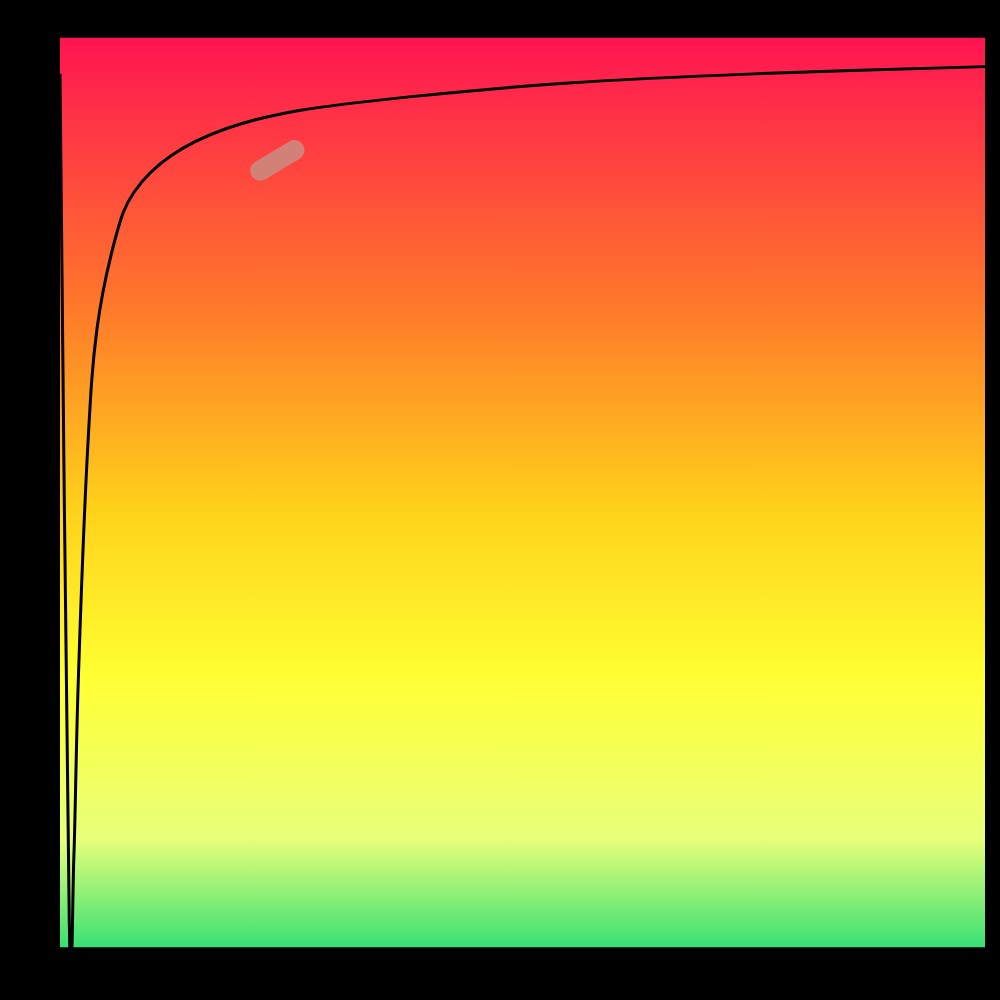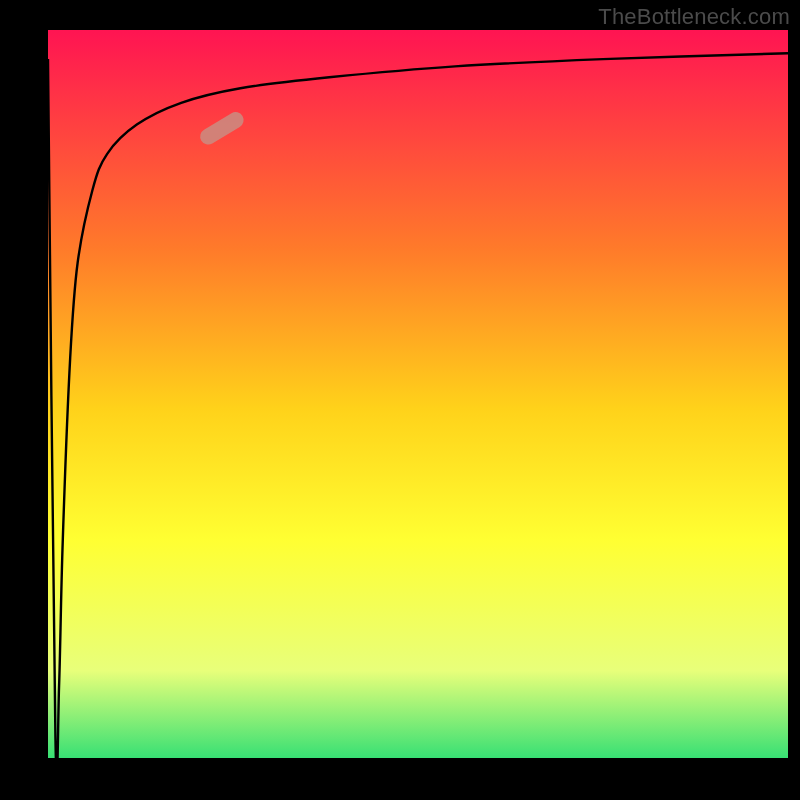--- a/index.html
+++ b/index.html
@@ -54,14 +54,13 @@
     <rect x="0" y="758" width="800" height="42" fill="#000"></rect>
     <rect x="0" y="0" width="800" height="30" fill="#000"></rect>
 
     <path id="curve-path" d="M 48.0 59.1 C 49.2 172.0, 53.5 631.8, 55.4 736.2 C 57.3 840.5, 57.9 718.0, 59.1 685.2 C 60.3 652.4, 60.9 594.2, 62.8 539.6 C 64.6 485.0, 67.7 403.7, 70.2 357.6 C 72.7 311.5, 73.9 290.9, 77.6 263.0 C 81.3 235.1, 87.5 208.4, 92.4 190.2 C 97.3 172.0, 99.8 164.7, 107.2 153.8 C 114.6 142.8, 124.5 133.1, 136.8 124.6 C 149.1 116.1, 163.9 108.9, 181.2 102.8 C 198.5 96.7, 215.7 92.5, 240.4 88.2 C 265.1 84.0, 293.4 81.0, 329.2 77.3 C 365.0 73.7, 409.4 69.4, 455.0 66.4 C 500.6 63.4, 547.5 61.3, 603.0 59.1 C 658.5 56.9, 757.2 54.3, 788.0 53.3" fill="none" stroke="#000" stroke-width="2.4" stroke-linejoin="round"></path>
 
     <g id="marker-g" transform="translate(221.9,128.3) rotate(-31)">
       <rect id="marker-rect" x="-24" y="-8" width="48" height="16" rx="8" ry="8" fill="#cc8a7f" opacity="0.88"></rect>
     </g>
   </svg>
 
-  <div class="watermark">TheBottleneck.com</div>
 </div>
 
 </body></html>

